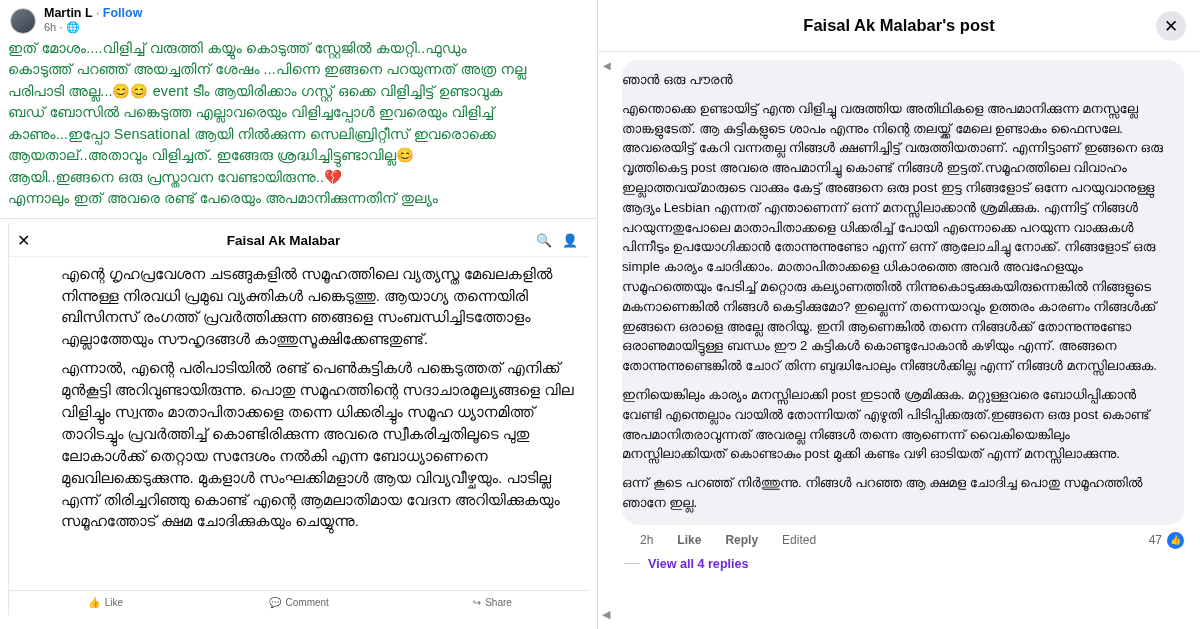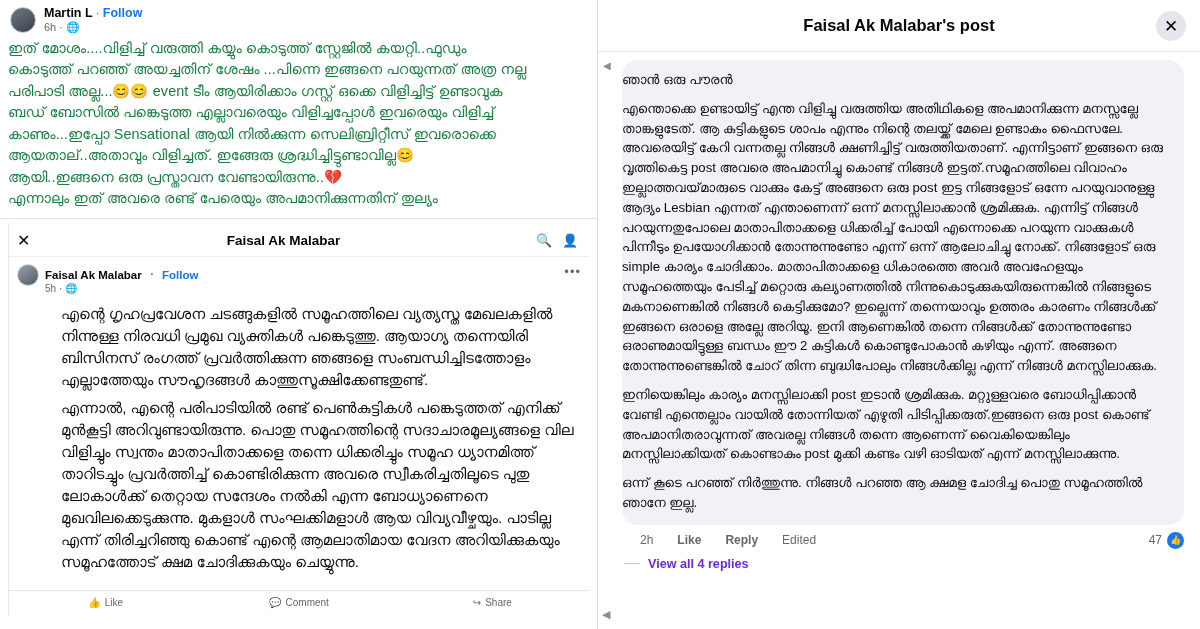--- a/index.html
+++ b/index.html
@@ -13,21 +13,21 @@
 
   
   .left-pane {
     position: relative;
     width: 598px; height: 629px;
     background: #ffffff;
     border-right: 1px solid #dcdcdc;
     overflow: hidden;
   }
   .post-header {
-    display: flex; align-items: center;
+    display: flex; align-items: flex-end;
     padding: 6px 10px 2px 10px;
     gap: 8px;
   }
   .avatar {
     width: 26px; height: 26px; border-radius: 50%;
     background: linear-gradient(145deg,#6d7a86,#39414a);
     flex: 0 0 auto;
     border: 1px solid #c7ccd1;
   }
   .hdr-text { display: flex; flex-direction: column; line-height: 1.15; }
@@ -237,36 +237,20 @@
 
 
       <div class="inner-post">
         <div class="inner-topbar">
           <span class="x-icon">✕</span>
           <span class="inner-title">Faisal Ak Malabar</span>
           <span class="icon-btn">🔍</span>
           <span class="icon-btn">👤</span>
         </div>
 
-        <div class="inner-author">
-          <div class="avatar-sm"></div>
-          <div class="ia-text">
-            <div>
-              <span class="ia-name">Faisal Ak Malabar</span>
-              <span class="hdr-dot">·</span>
-              <span class="ia-follow">Follow</span>
-            </div>
-            <div class="ia-time">
-              <span>5h</span>
-              <span>·</span>
-              <span>🌐</span>
-            </div>
-          </div>
-          <span class="ia-dots">•••</span>
-        </div>
 
         <div class="inner-body">
           <p>എന്റെ ഗൃഹപ്രവേശന ചടങ്ങുകളിൽ സമൂഹത്തിലെ വ്യത്യസ്ത മേഖലകളിൽ നിന്നുള്ള നിരവധി പ്രമുഖ വ്യക്തികൾ പങ്കെടുത്തു. ആയാഗ്യ തന്നെയിരി ബിസിനസ്‌ രംഗത്ത് പ്രവർത്തിക്കുന്ന ഞങ്ങളെ സംബന്ധിച്ചിടത്തോളം എല്ലാത്തേയും സൗഹൃദങ്ങൾ കാത്തുസൂക്ഷിക്കേണ്ടതുണ്ട്.</p>
           <p>എന്നാൽ, എന്റെ പരിപാടിയിൽ രണ്ട് പെൺകുട്ടികൾ പങ്കെടുത്തത് എനിക്ക് മുൻകൂട്ടി അറിവുണ്ടായിരുന്നു. പൊതു സമൂഹത്തിന്റെ സദാചാരമൂല്യങ്ങളെ വില വിളിച്ചും സ്വന്തം മാതാപിതാക്കളെ തന്നെ ധിക്കരിച്ചും സമൂഹ ധ്യാനമിത്ത് താറിടച്ചും പ്രവർത്തിച്ച് കൊണ്ടിരിക്കുന്ന അവരെ സ്വീകരിച്ചതിലൂടെ പുതു ലോകാൾക്ക് തെറ്റായ സന്ദേശം നൽകി എന്ന ബോധ്യാണെനെ മുഖവിലക്കെടുക്കുന്നു. മുകളാൾ സംഘക്കിമളാൾ ആയ വിവ്യവീഴ്ചയും. പാടില്ല എന്ന് തിരിച്ചറിഞ്ഞു കൊണ്ട് എന്റെ ആമലാതിമായ വേദന അറിയിക്കുകയും സമൂഹത്തോട് ക്ഷമ ചോദിക്കുകയും ചെയ്യുന്നു.</p>
         </div>
 
         <div class="inner-actions">
           <div class="ia-btn">
             <span>👍</span>
             <span>Like</span>

